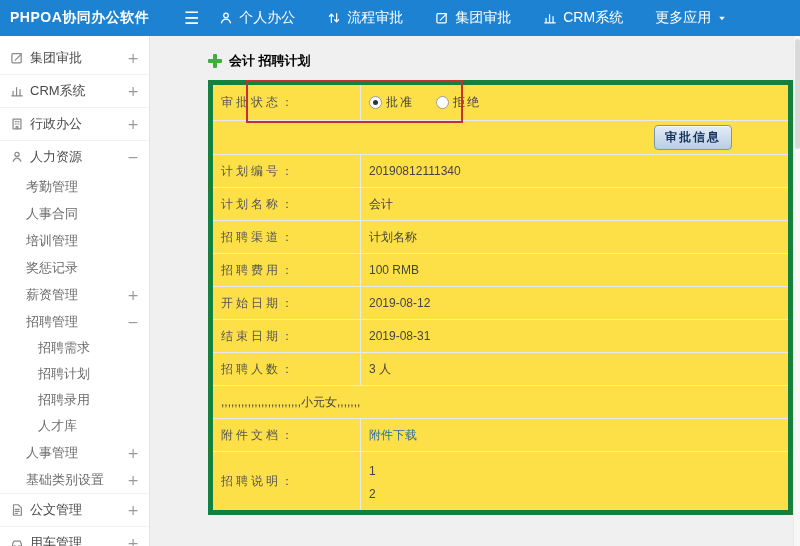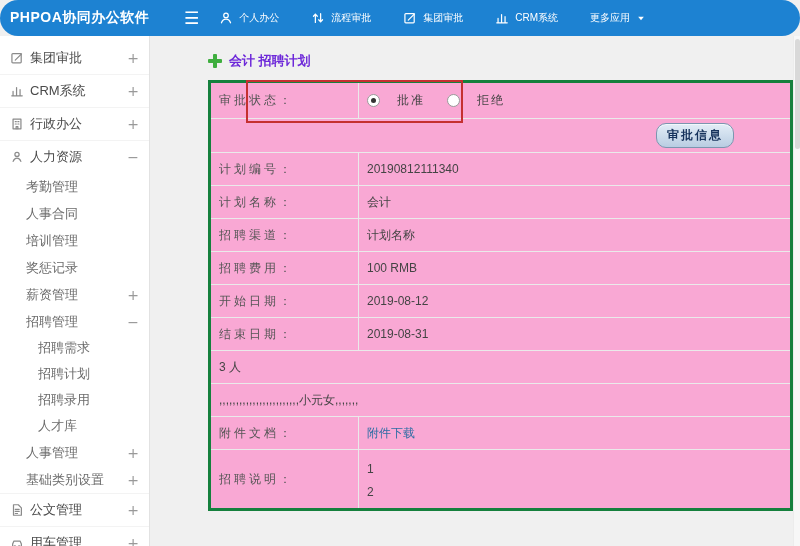--- a/index.html
+++ b/index.html
@@ -1,23 +1,23 @@
 <!DOCTYPE html>
 <html><head>
 <meta charset="utf-8">
 <style>
   * { margin:0; padding:0; box-sizing:border-box; }
   html,body { width:800px; height:546px; overflow:hidden; }
   body { font-family:"Liberation Sans","DejaVu Sans",sans-serif; background:#f0f0f0; position:relative; }
 
   
-  .header { height:36px; background:#1d82d2; display:flex; align-items:center; color:#fff;border-radius:18px; }
+  .header { height:36px; background:#1d82d2; display:flex; align-items:center; color:#fff; }
   .logo { font-size:14px; font-weight:bold; padding-left:10px; width:178px; letter-spacing:.5px; }
   .hamburger { font-size:17px; margin:0 20px 0 6px; cursor:pointer; line-height:1; }
-  .topnav { display:flex; align-items:center; gap:32px; font-size:10px; }
+  .topnav { display:flex; align-items:center; gap:32px; font-size:14px; }
   .nav-item { display:flex; align-items:center; gap:6px; cursor:pointer; white-space:nowrap; }
   .nav-item svg { display:block; }
   .ico { display:inline-flex; align-items:center; color:#fff; }
 
   
   .body-wrap { display:flex; height:510px; }
 
   
   aside { width:150px; background:#fff; border-right:1px solid #e2e2e2; padding-top:5px; overflow:hidden; }
   .sb-item { display:flex; align-items:center; cursor:pointer; padding:0 10px; color:#4a4a4a; }
@@ -25,42 +25,42 @@
   .lvl0 { height:33px; font-size:13px; border-top:1px solid #f3f3f3; }
   .lvl0:first-child { border-top:none; }
   .lvl1 { height:27px; font-size:13px; color:#6b6b6b; padding-left:26px; }
   .lvl2 { height:26px; font-size:13px; color:#6b6b6b; padding-left:38px; }
   .sb-label { flex:1; }
   .sb-exp { color:#999; font-size:14px; font-family:"DejaVu Sans",sans-serif; }
 
   
   .content { flex:1; padding:12px 0 0 58px; position:relative; }
   .page-title-row { display:flex; align-items:center; gap:7px; height:26px; margin-bottom:6px; }
-  .page-title { color:#6d28d9; font-weight:bold; font-size:13px; }
+  .page-title { color:#000000; font-weight:bold; font-size:13px; }
   .plus-icon { position:relative; width:14px; height:14px; display:inline-block; }
   .plus-icon::before { content:""; position:absolute; left:0; top:5px; width:14px; height:4px; background:#3fae3f; border-radius:1px; }
   .plus-icon::after  { content:""; position:absolute; left:5px; top:0; width:4px; height:14px; background:#3fae3f; border-radius:1px; }
 
-  .form-table { background:#f9a8d4; border:3px solid #15803d; width:585px; }
+  .form-table { background:#fde047; border:5px solid #15803d; width:585px; }
   .row { display:flex; border-bottom:1px solid #eaeaea; min-height:33px; align-items:stretch; }
   .row:last-child { border-bottom:none; }
   .cell.label { width:148px; border-right:1px solid #eaeaea; display:flex; align-items:center; padding-left:8px; color:#555; font-size:12px; letter-spacing:3px; }
   .cell.value { flex:1; display:flex; align-items:center; padding:4px 8px; font-size:12px; color:#444; }
   .row.tall { min-height:58px; }
   .row.tall .cell.value { white-space:pre-line; align-items:flex-start; padding-top:8px; line-height:1.9; }
   .approval-row { min-height:36px; }
   .cell.value a { color:#2e6da4; text-decoration:none; }
 
-  .radio-wrap { display:flex; align-items:center; gap:17px; margin-right:22px; cursor:pointer; font-size:12px; color:#444; letter-spacing:2px; }
+  .radio-wrap { display:flex; align-items:center; gap:4px; margin-right:22px; cursor:pointer; font-size:12px; color:#444; letter-spacing:2px; }
   .radio { width:13px; height:13px; border:1px solid #9a9a9a; border-radius:50%; background:#fff; position:relative; display:inline-block; }
   .radio.checked::after { content:""; position:absolute; left:3px; top:3px; width:5px; height:5px; border-radius:50%; background:#333; }
 
   .button-row { min-height:30px; display:flex; align-items:center; justify-content:flex-end; padding:4px 56px 4px 0; border-bottom:1px solid #eaeaea; }
   .approve-btn { font-family:inherit; font-size:12px; font-weight:bold; color:#16325c; letter-spacing:2px;
-    background:linear-gradient(#e3edf7,#b9cde2); border:1px solid #7c96b0; border-radius:10px;
+    background:linear-gradient(#e3edf7,#b9cde2); border:1px solid #7c96b0; border-radius:4px;
     padding:3px 10px; cursor:pointer; box-shadow:0 1px 0 rgba(255,255,255,.6) inset; }
 
   .red-annotation { position:absolute; left:246px; top:80px; width:217px; height:43px;
     border:2px solid #c53030; pointer-events:none; z-index:5; }
 
   
   .scrollbar { position:absolute; right:0; top:36px; width:7px; height:510px; background:#f7f7f7; border-left:1px solid #ececec; }
   .scroll-thumb { position:absolute; top:3px; left:1px; width:5px; height:110px; background:#d9d9d9; border-radius:3px; }
 </style>
 </head>
@@ -261,20 +261,21 @@
           </div>
           <div class="row">
             <div class="cell label">开始日期：</div>
             <div class="cell value">2019-08-12</div>
           </div>
           <div class="row">
             <div class="cell label">结束日期：</div>
             <div class="cell value">2019-08-31</div>
           </div>
           <div class="row">
+            <div class="cell label">招聘人数：</div>
             <div class="cell value">3 人</div>
           </div>
           <div class="row">
             <div class="cell value">,,,,,,,,,,,,,,,,,,,,,,,,小元女,,,,,,,</div>
           </div>
           <div class="row">
             <div class="cell label">附件文档：</div>
             <div class="cell value">
               <a href="#">附件下载</a>
             </div>

